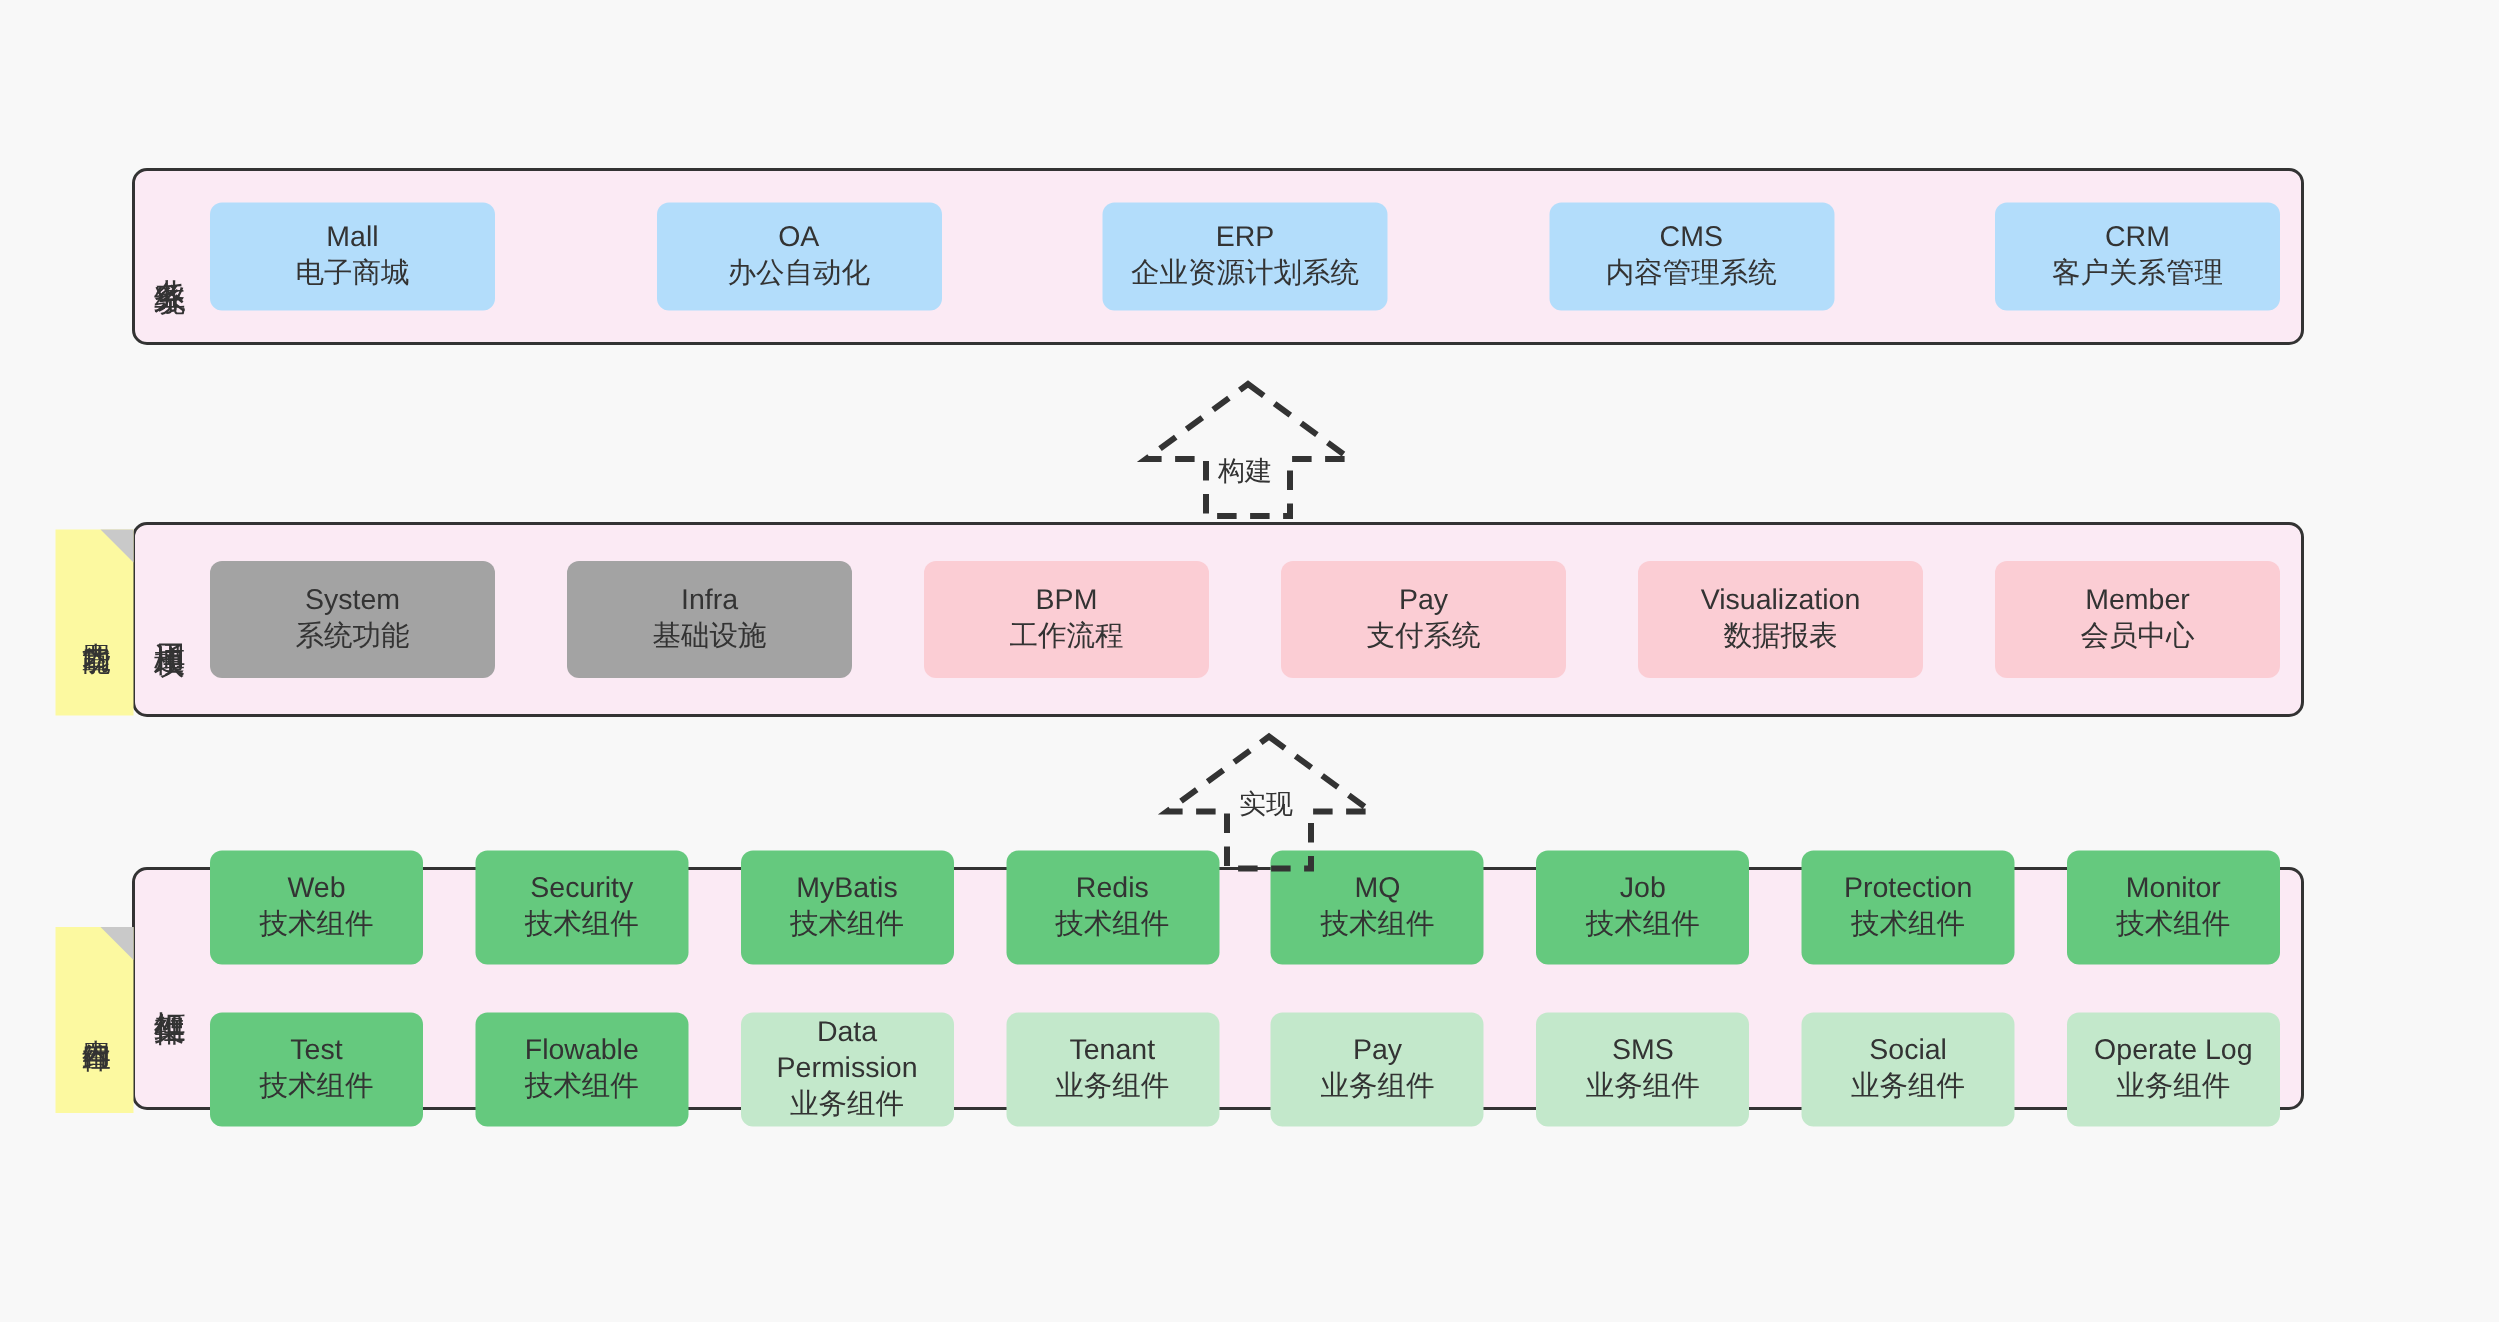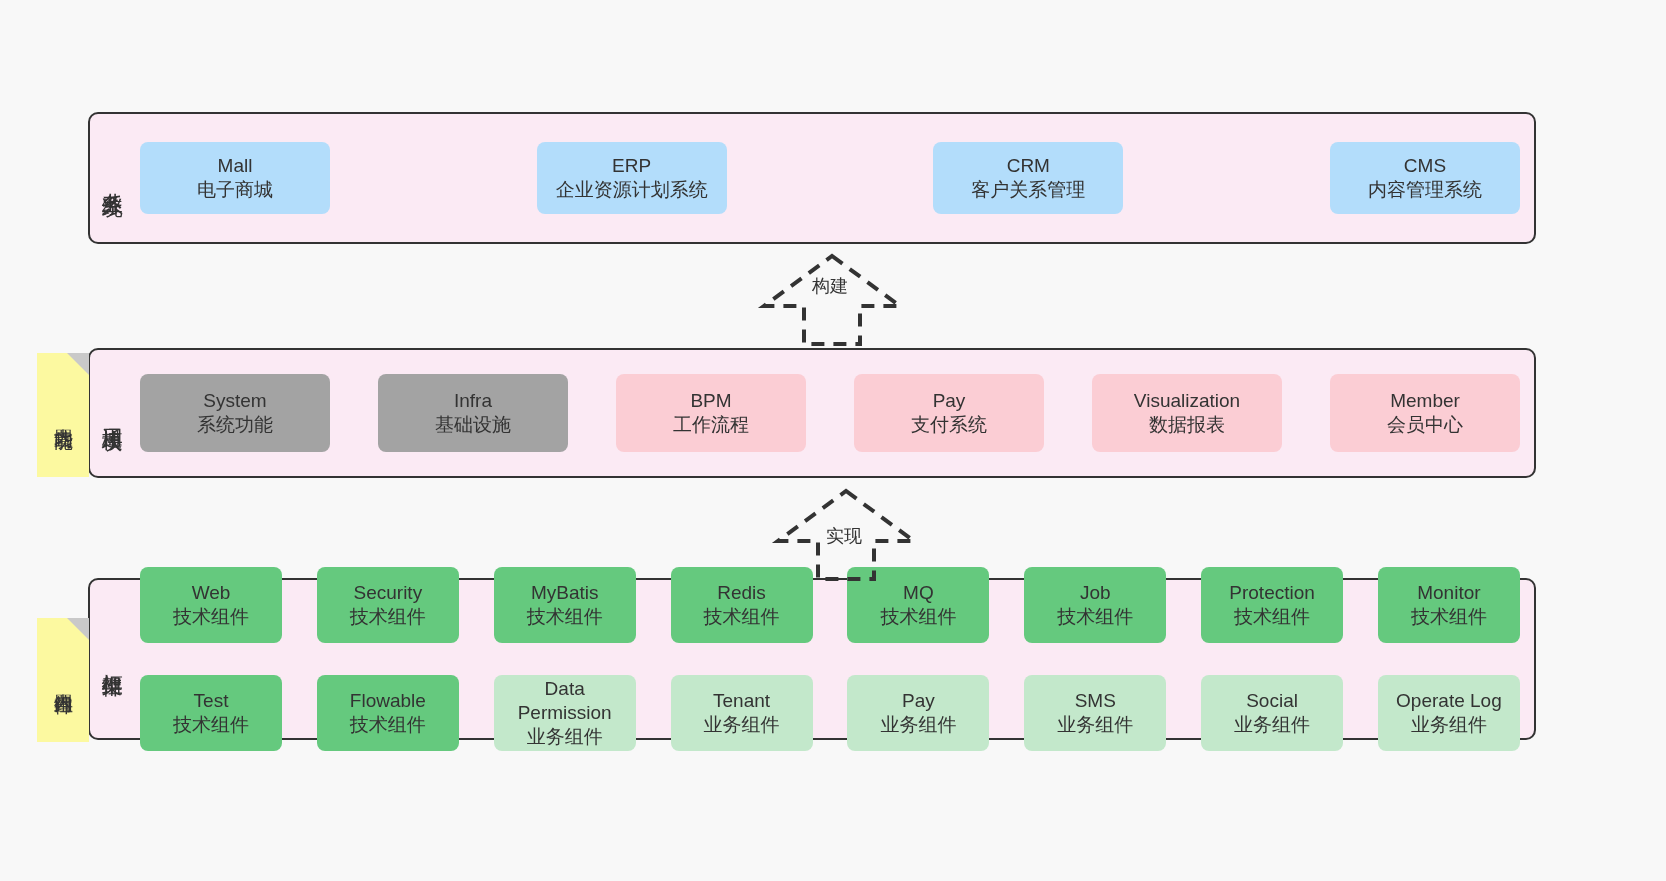--- a/index.html
+++ b/index.html
@@ -79,21 +79,21 @@
   .card .en { display: block; }
   .card .cn { display: block; }
 
   .c-blue        { background: #b3ddfb; }
   .c-red         { background: #a3a3a3; }
   .c-pink        { background: #fbcdd4; }
   .c-green       { background: #65c97e; }
   .c-lightgreen  { background: #c3e8cb; }
 
   
-  #layer-business { left: 88px; top: 112px; width: 1448px; height: 132px; }
+  #layer-business { left: 88px; top: 112px; width: 1448px; height: 118px; }
   #layer-business .card { width: 190px; height: 72px; }
 
   
   #layer-common { left: 88px; top: 348px; width: 1448px; height: 130px; }
   #layer-common .card { width: 190px; height: 78px; }
 
   
   #layer-framework { left: 88px; top: 578px; width: 1448px; height: 162px; }
   #layer-framework .card { width: 142px; height: 76px; }
 
@@ -131,48 +131,52 @@
   }
   .uml-label {
     position: absolute;
     font-size: 18px;
     color: #333333;
     background: transparent;
     z-index: 5;
     white-space: nowrap;
   }
   #arrow-build  { left: 748px; top: 250px; width: 168px; height: 98px; }
-  #label-build  { left: 812px; top: 274px; }
+  #label-build  { left: 812px; top: 302px; }
   #arrow-impl   { left: 762px; top: 485px; width: 168px; height: 98px; }
   #label-impl   { left: 826px; top: 524px; }
 </style>
 </head>
 <body>
 
 <div class="canvas">
 
   <div class="layer" id="layer-business">
     <div class="layer-title">业务系统</div>
     <div class="layer-body">
       <div class="row" id="row-business">
           <div class="card c-blue">
             <span class="en">Mall</span>
             <span class="cn">电子商城</span>
           </div>
           <div class="card c-blue">
+            <span class="en">OA</span>
+            <span class="cn">办公自动化</span>
+          </div>
+          <div class="card c-blue">
             <span class="en">ERP</span>
             <span class="cn">企业资源计划系统</span>
           </div>
           <div class="card c-blue">
+            <span class="en">CMS</span>
+            <span class="cn">内容管理系统</span>
+          </div>
+          <div class="card c-blue">
             <span class="en">CRM</span>
             <span class="cn">客户关系管理</span>
-          </div>
-          <div class="card c-blue">
-            <span class="en">CMS</span>
-            <span class="cn">内容管理系统</span>
           </div>
         </div>
     </div>
   </div>
 
   <svg class="uml-arrow" id="arrow-build" viewBox="0 0 168 98">
     <path d="M 84 6 L 152 56 L 112 56 L 112 94 L 56 94 L 56 56 L 16 56 Z" fill="none" stroke="#333333" stroke-width="4" stroke-dasharray="13 9" stroke-linejoin="miter"></path>
   </svg>
   <div class="uml-label" id="label-build">构建</div>
 

